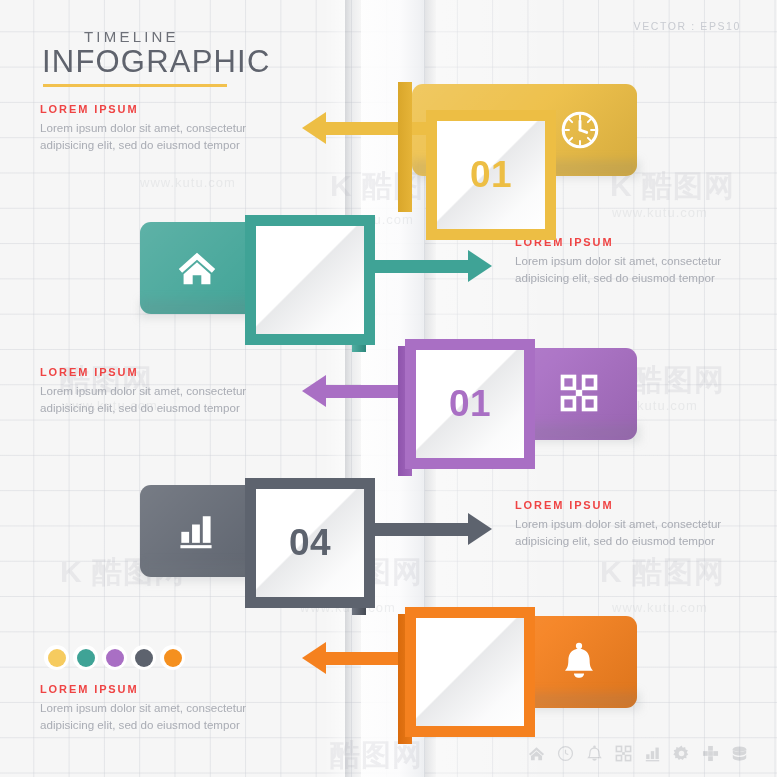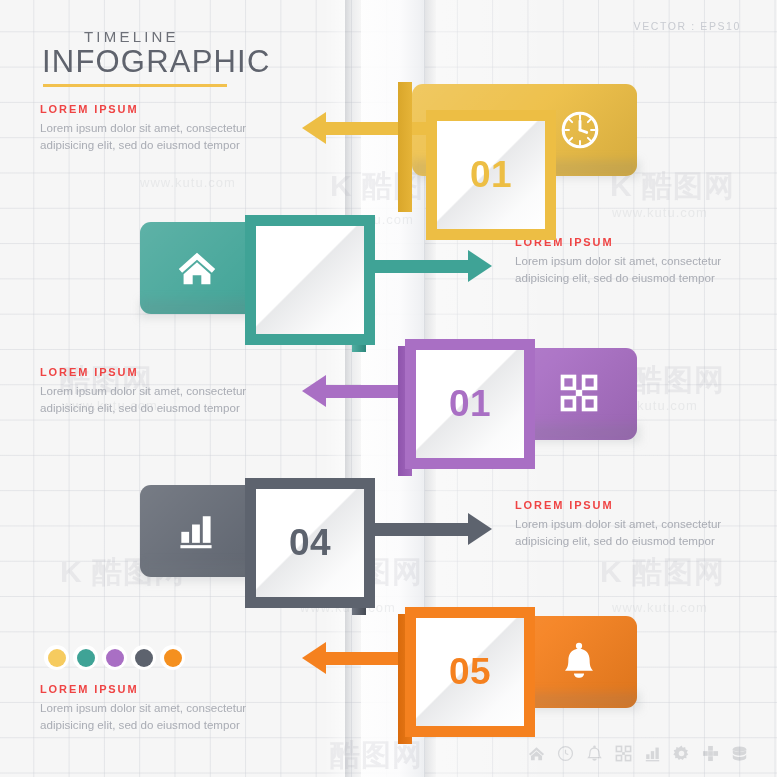--- a/index.html
+++ b/index.html
@@ -413,21 +413,20 @@
           <circle cx="24" cy="7.5" r="3.4" fill="#fff"></circle>
           <path d="M24 10.5c-7.6 0-11.6 5.4-11.6 12.8 0 6.6-1.6 9.2-3.6 11.3h30.4c-2-2.1-3.6-4.7-3.6-11.3 0-7.4-4-12.8-11.6-12.8z" fill="#fff"></path>
           <path d="M18.5 37.5h11c0 2.9-2.5 4.8-5.5 4.8s-5.5-1.9-5.5-4.8z" fill="#fff"></path>
         </svg>
       </div>
     </div>
 
     <div class="sq-edge" style="left:398px; top:614px; background:linear-gradient(to right,#d96a0c,#ea7a18);"></div>
     <div class="sq" style="left:405px; top:607px; border-color:#f5811f;">
       <div class="diag"></div>
-      <div class="num" style="color:#f5811f;">05</div>
     </div>
   </div>
 
   <div class="dots">
     <div class="dot">
         <i style="background:#f6cb5f"></i>
       </div>
     <div class="dot">
         <i style="background:#3fa396"></i>
       </div>

